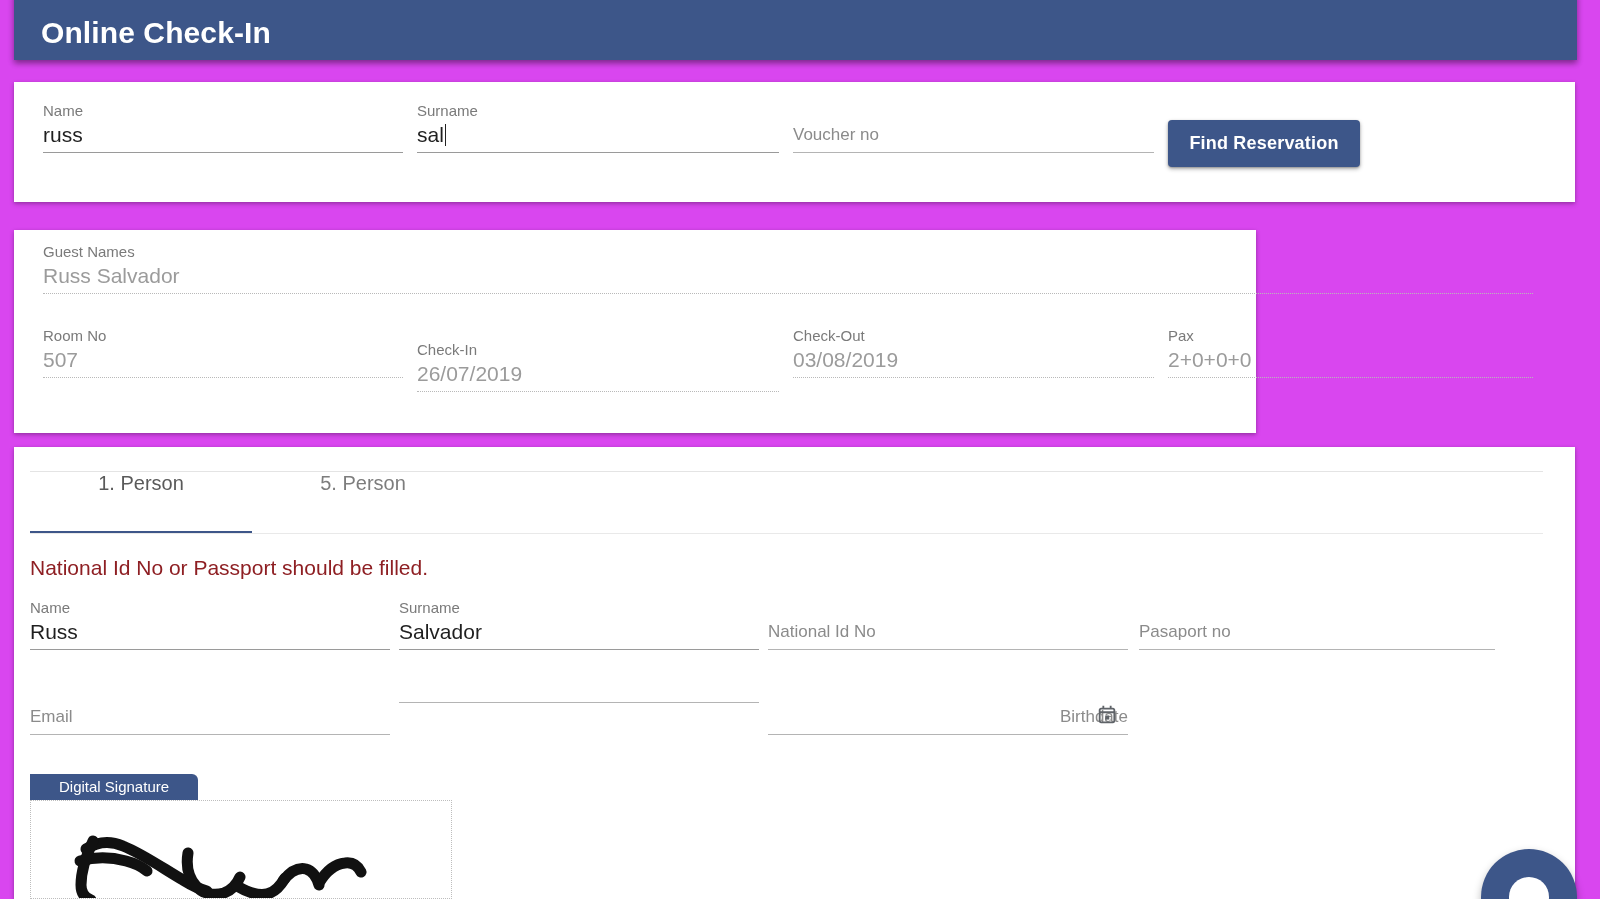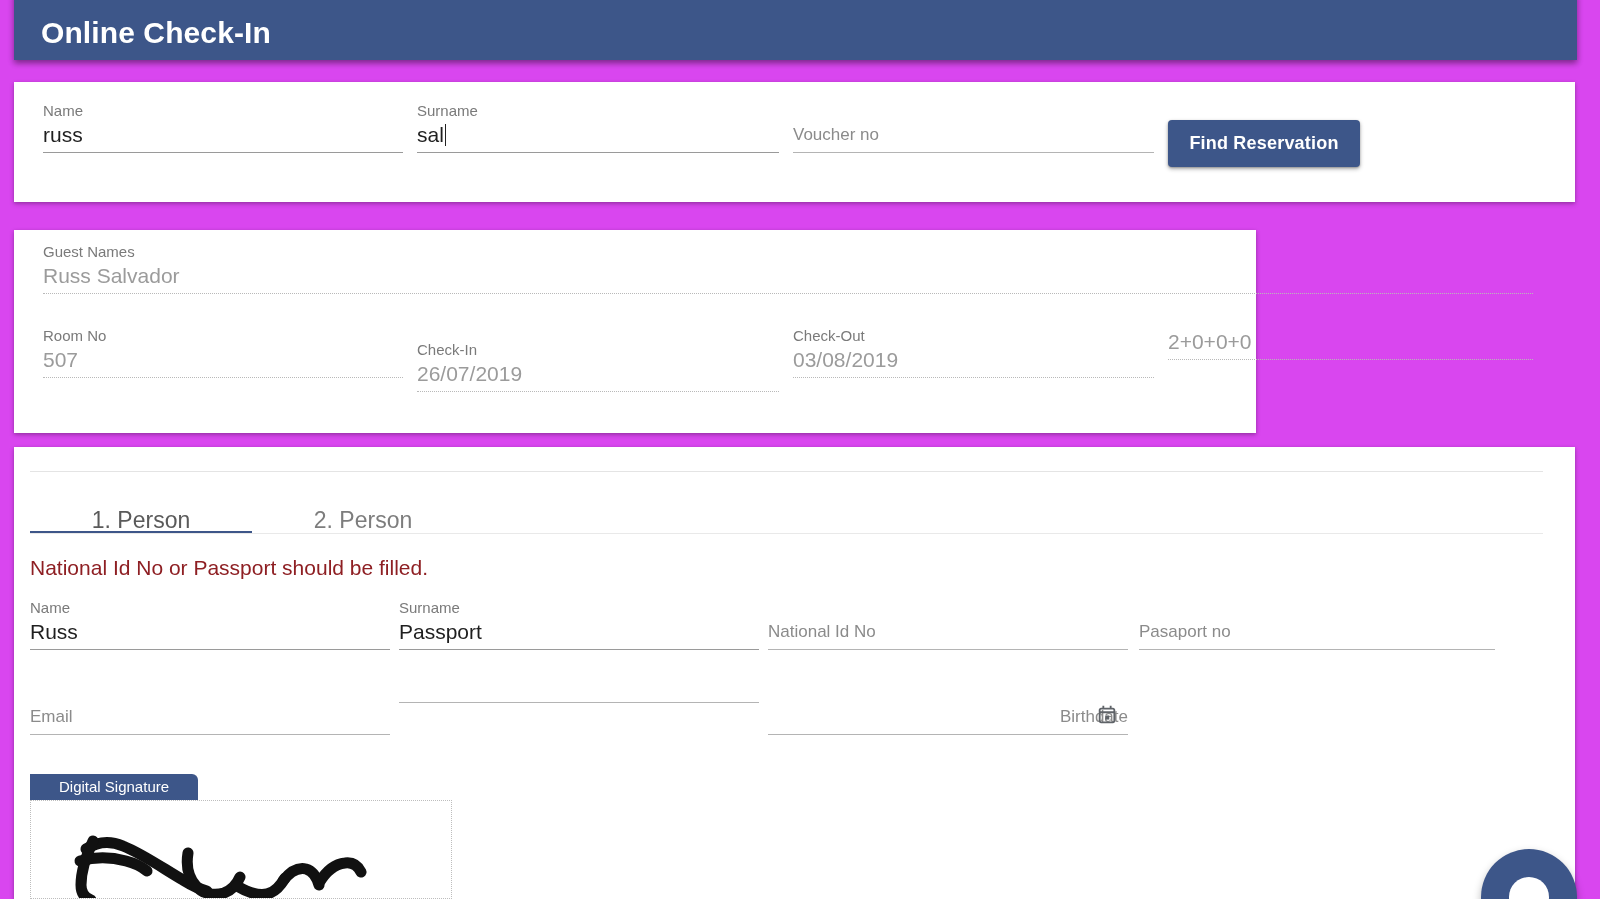--- a/index.html
+++ b/index.html
@@ -157,23 +157,23 @@
     top: 24px;
     width: 1513px;
     border-top: 1px solid #e4e4e4;
     height: 62px;
     display: flex;
   }
   .tab {
     width: 222px;
     height: 62px;
     display: flex;
-    align-items: flex-end;
+    align-items: flex-start;
     justify-content: center;
-    font-size: 23px;
+    font-size: 20px;
     color: #7d7d7d;
     cursor: pointer;
     position: relative;
     user-select: none;
   }
   .tab.active { color: #5a5a5a; }
   .tab.active::after {
     content: "";
     position: absolute;
     left: 0; right: 0; bottom: 0;
@@ -312,49 +312,50 @@
       <div class="ff-dotted"></div>
     </div>
 
     <div class="ff" style="left:779px; top:97px; width:361px;">
       <div class="ff-label">Check-Out</div>
       <div class="ff-readonly-value">03/08/2019</div>
       <div class="ff-dotted"></div>
     </div>
 
     <div class="ff" style="left:1154px; top:97px; width:365px;">
+      <div class="ff-label">Pax</div>
       <div class="ff-readonly-value">2+0+0+0</div>
       <div class="ff-dotted"></div>
     </div>
 
   </div>
 
   <div class="card" id="card-person">
 
     <div class="tab-strip">
       <div class="tab active">
         <span>1. Person</span>
       </div>
       <div class="tab">
-        <span>2. Person</span>
+        <span>5. Person</span>
       </div>
     </div>
     <div class="tab-bottom-line"></div>
 
     <div class="error-text">National Id No or Passport should be filled.</div>
 
     <div class="ff" style="left:16px; top:152px; width:360px;">
       <div class="ff-label">Name</div>
       <div class="ff-value">Russ</div>
       <div class="ff-underline"></div>
     </div>
 
     <div class="ff" style="left:385px; top:152px; width:360px;">
       <div class="ff-label">Surname</div>
-      <div class="ff-value">Passport</div>
+      <div class="ff-value">Salvador</div>
       <div class="ff-underline"></div>
     </div>
 
     <div class="ff" style="left:754px; top:152px; width:360px;">
       <div class="ff-label">&nbsp;</div>
       <div class="ff-placeholder">National Id No</div>
       <div class="ff-underline light"></div>
     </div>
 
     <div class="ff" style="left:1125px; top:152px; width:356px;">

